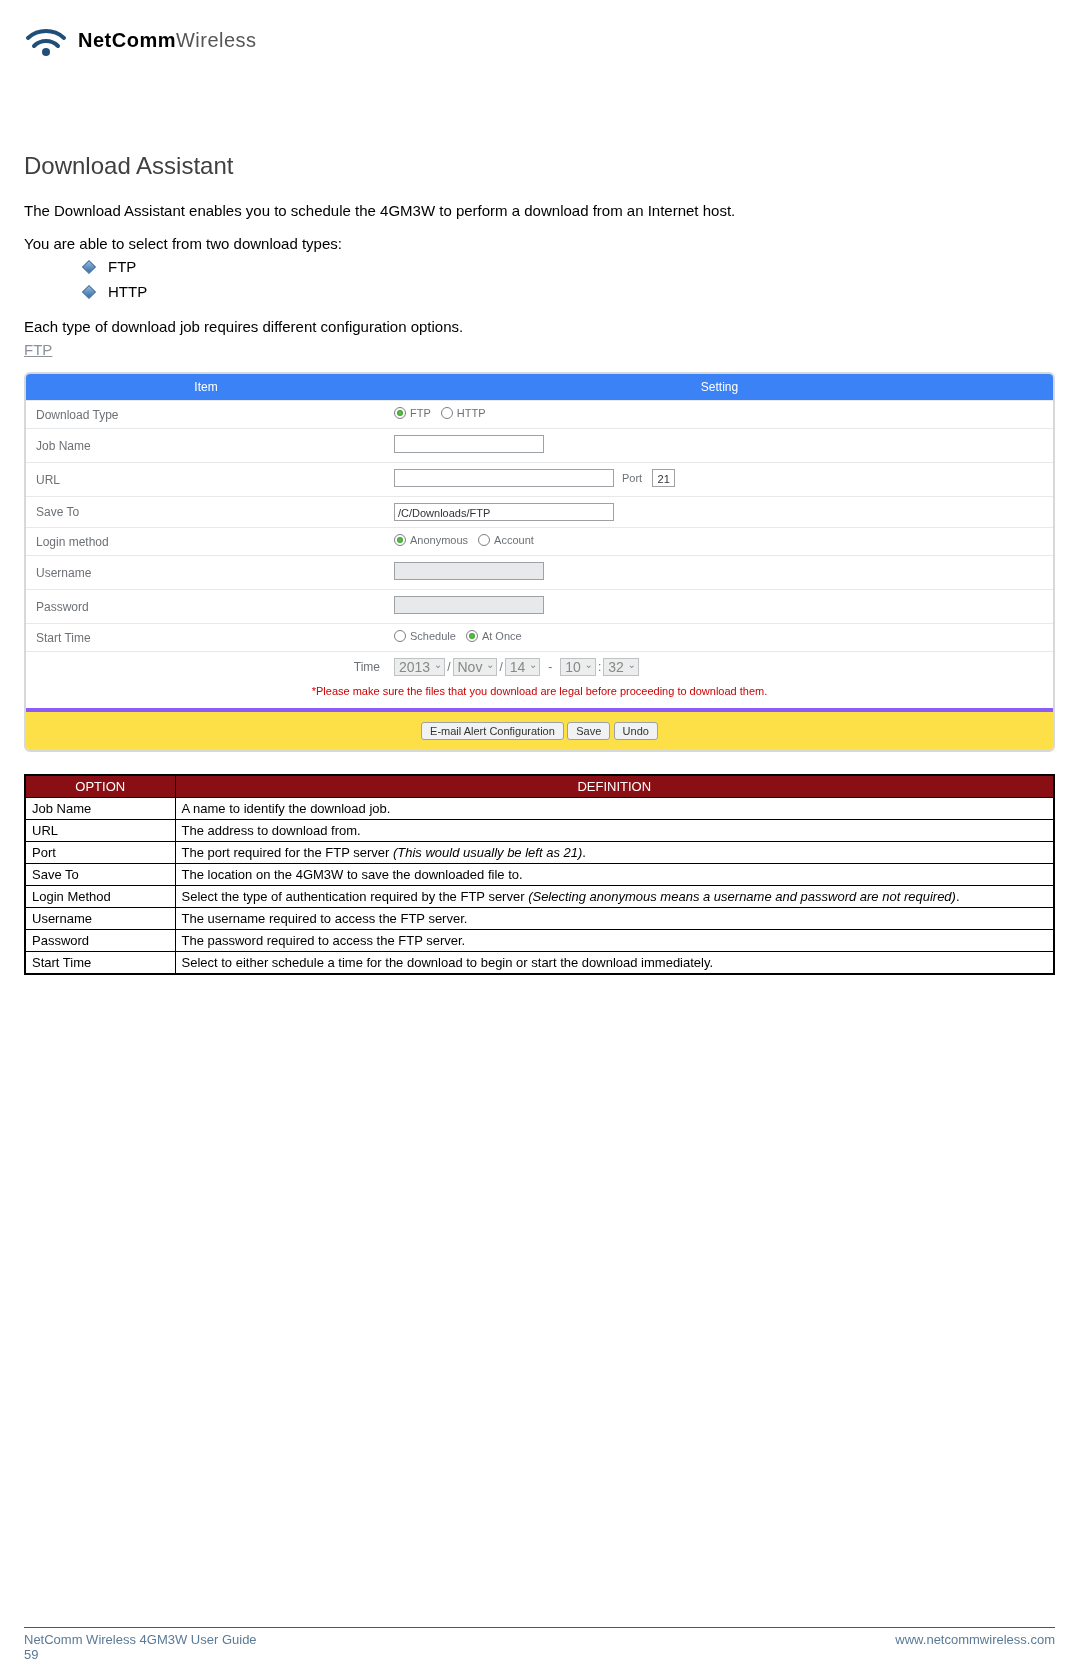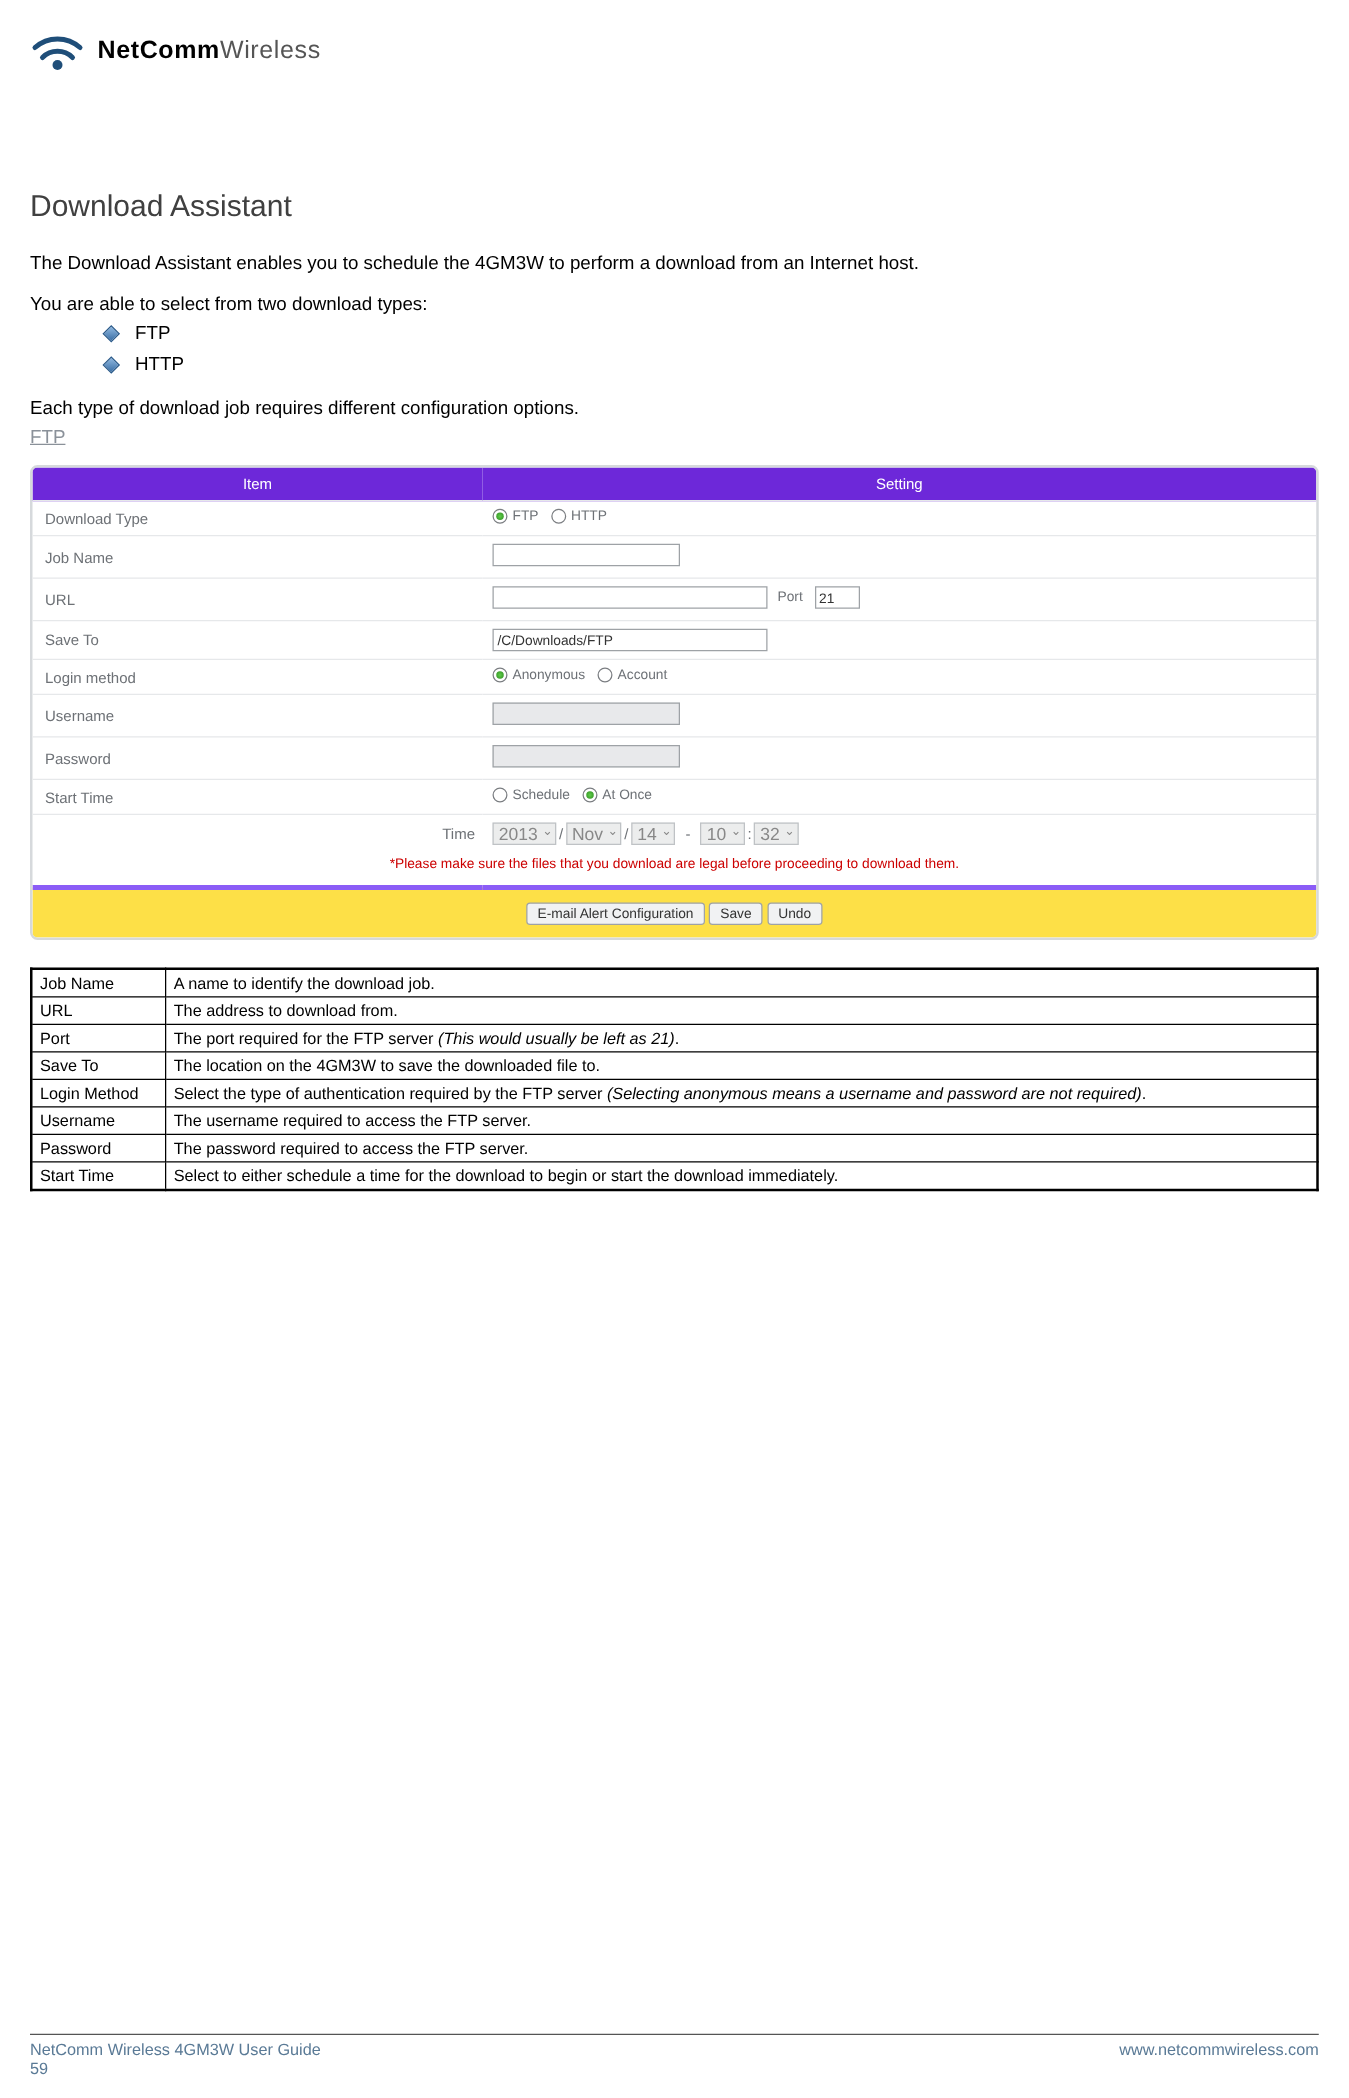--- a/index.html
+++ b/index.html
@@ -25,34 +25,34 @@
   }
   p.body-text { font-size: 15px; margin-bottom: 16px; }
   ul.diamond-list { list-style: none; margin-left: 60px; margin-bottom: 18px; }
   ul.diamond-list li { display: flex; align-items: center; gap: 14px; margin-bottom: 8px; font-size: 15px; }
   .diamond-bullet { width: 10px; height: 10px; transform: rotate(45deg); background: linear-gradient(135deg,#8fb8e0,#3a6ea5); border: 1px solid #2a5a8a; flex-shrink: 0; }
   .sub-heading { font-size: 15px; color: #8a9199; text-decoration: underline; margin-bottom: 14px; }
   
   .settings-panel { border: 2px solid #d6d9dc; border-radius: 6px; overflow: hidden; margin-bottom: 22px; }
   .settings-table { width: 100%; border-collapse: collapse; font-size: 12px; color: #6d7176; }
   .settings-table th {
-    background: #6d28d9; color: #fff; font-weight: 400; text-align: center;
+    background: #3b82f6; color: #fff; font-weight: 400; text-align: center;
     padding: 6px 8px; font-size: 12px;
   }
   .settings-table th.item-col { width: 360px; }
   .settings-table td { padding: 6px 8px; border-top: 1px solid #e6e8ea; vertical-align: middle; height: 28px; }
   .settings-table td.item-cell { padding-left: 10px; }
   .settings-table td.time-label { text-align: right; padding-right: 6px; }
   .ctl-row { display: inline-flex; align-items: center; gap: 4px; }
   .input-box {
     border: 1px solid #9ea2a6; background: #fff; height: 18px; display: inline-block;
   }
   .input-box.small { width: 150px; }
   .input-box.med { width: 220px; }
-  .input-box.port { width: 36px; height: 18px; font-size: 11px; padding: 0 2px; line-height: 18px; color: #333; }
+  .input-box.port { width: 23px; height: 18px; font-size: 11px; padding: 0 2px; line-height: 18px; color: #333; text-align: center; }
   .input-box.disabled { background: #e8e9eb; }
   .radio-dot { width: 12px; height: 12px; border-radius: 50%; border: 1px solid #7b7e82; display: inline-block; position: relative; background: #fff; }
   .radio-dot.checked::after { content:''; position:absolute; inset:2px; border-radius:50%; background: radial-gradient(circle,#5fce4a,#2e8b1f); }
   .radio-label { font-size: 11px; margin-right: 6px; }
   .select-box {
     border: 1px solid #bfc2c5; background: #eceded; height: 18px; font-size: 14px;
     padding: 0 14px 0 4px; color: #888; display: inline-flex; align-items: center; position: relative;
   }
   .select-box::after { content:'⌄'; position:absolute; right:2px; top:0; font-size:10px; color:#888; }
   .warning-row td { text-align: center; color: #c00; font-size: 11px; border-top: none; padding-top: 0; padding-bottom: 8px; }
@@ -201,20 +201,24 @@
         <span class="btn">Save</span>
         <span class="btn">Undo</span>
       </td>
     </tr>
   </tbody>
     </table>
 </div>
 
 <table class="def-table">
   <tbody>
+      <tr>
+    <th class="opt-col">OPTION</th>
+    <th>DEFINITION</th>
+  </tr>
   <tr>
     <td>Job Name</td>
     <td>A name to identify the download job.</td>
   </tr>
   <tr>
     <td>URL</td>
     <td>The address to download from.</td>
   </tr>
   <tr>
     <td>Port</td>

